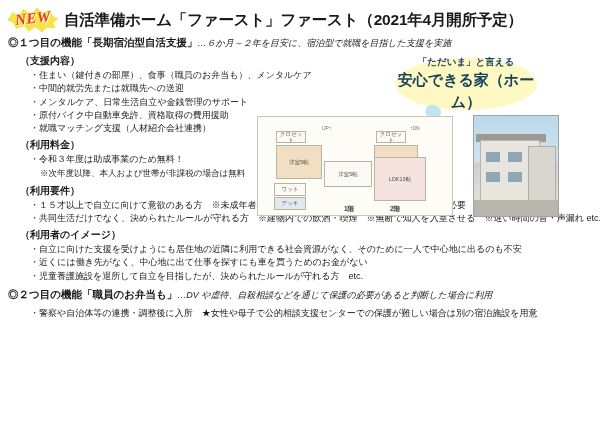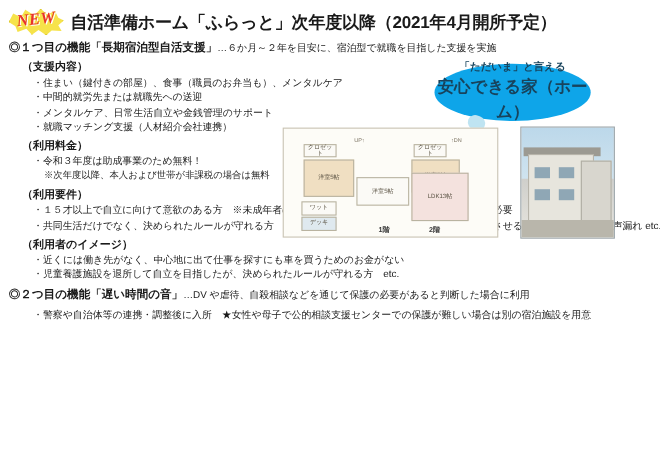--- a/index.html
+++ b/index.html
@@ -62,20 +62,21 @@
 
   .sec-head {
     font-size: 10.5px;
     font-weight: bold;
     margin: 2px 0 3px 2px;
     white-space: nowrap;
   }
   .sec-head .note {
     font-weight: normal;
     font-size: 9px;
+    font-style: italic;
   }
   .sub-head {
     font-size: 10px;
     font-weight: bold;
     margin: 4px 0 2px 14px;
   }
   .bullet {
     font-size: 9px;
     margin: 2px 0 2px 24px;
     line-height: 1.25;
@@ -96,21 +97,21 @@
     height: 160px;
   }
 
   
   .bubble {
     position: absolute;
     left: 150px;
     top: 0px;
     width: 142px;
     height: 52px;
-    background: #0ea5e9;
+    background: #fef9c3;
     border-radius: 50%;
     display: flex;
     flex-direction: column;
     align-items: center;
     justify-content: center;
     color: #18435c;
     font-size: 9.5px;
     font-weight: bold;
     line-height: 1.45;
     text-align: center;
@@ -208,21 +209,21 @@
   }
 </style>
 </head>
 <body>
 
 <div class="header">
   <div class="new-badge">
     <div class="burst"></div>
     <div class="label">NEW</div>
   </div>
-  <div class="header-title">自活準備ホーム「ふらっと」次年度以降（2021年4月開所予定）</div>
+  <div class="header-title">自活準備ホーム「ファースト」ファースト（2021年4月開所予定）</div>
 </div>
 
 <div class="right-cluster">
 
   <div class="bubble">
     <div>「ただいま」と言える</div>
     <div class="b2">安心できる家（ホーム）</div>
   </div>
 
   <div class="floorplan">
@@ -259,31 +260,33 @@
 <div class="content">
 
   <div class="sec-head">
     <span>◎１つ目の機能「長期宿泊型自活支援」</span><span class="note">…６か月～２年を目安に、宿泊型で就職を目指した支援を実施</span>
   </div>
 
   <div class="sub-head">（支援内容）</div>
   <div class="bullet">・住まい（鍵付きの部屋）、食事（職員のお弁当も）、メンタルケア</div>
   <div class="bullet">・中間的就労先または就職先への送迎</div>
   <div class="bullet">・メンタルケア、日常生活自立や金銭管理のサポート</div>
+  <div class="bullet">・原付バイク中自動車免許、資格取得の費用援助</div>
   <div class="bullet">・就職マッチング支援（人材紹介会社連携）</div>
 
   <div class="sub-head">（利用料金）</div>
   <div class="bullet">・令和３年度は助成事業のため無料！</div>
   <div class="sub-note">※次年度以降、本人および世帯が非課税の場合は無料</div>
 
   <div class="sub-head">（利用要件）</div>
   <div class="bullet">・１５才以上で自立に向けて意欲のある方　※未成年者の利用は保護者またはそれに準ずる方の承諾が必要</div>
   <div class="bullet">・共同生活だけでなく、決められたルールが守れる方　※建物内での飲酒・喫煙　※無断で知人を入室させる　※遅い時間の音・声漏れ etc.</div>
 
   <div class="sub-head">（利用者のイメージ）</div>
+  <div class="bullet">・自立に向けた支援を受けようにも居住地の近隣に利用できる社会資源がなく、そのために一人で中心地に出るのも不安</div>
   <div class="bullet">・近くには働き先がなく、中心地に出て仕事を探すにも車を買うためのお金がない</div>
   <div class="bullet">・児童養護施設を退所して自立を目指したが、決められたルールが守れる方　etc.</div>
 
   <div class="sec-head" style="margin-top:6px;">
-    <span>◎２つ目の機能「遅い時間の音」</span><span class="note">…DV や虐待、自殺相談などを通じて保護の必要があると判断した場合に利用</span>
+    <span>◎２つ目の機能「職員のお弁当も」</span><span class="note">…DV や虐待、自殺相談などを通じて保護の必要があると判断した場合に利用</span>
   </div>
   <div class="bullet" style="margin-top:6px;">・警察や自治体等の連携・調整後に入所　★女性や母子で公的相談支援センターでの保護が難しい場合は別の宿泊施設を用意</div>
 </div>
 
 </body></html>

